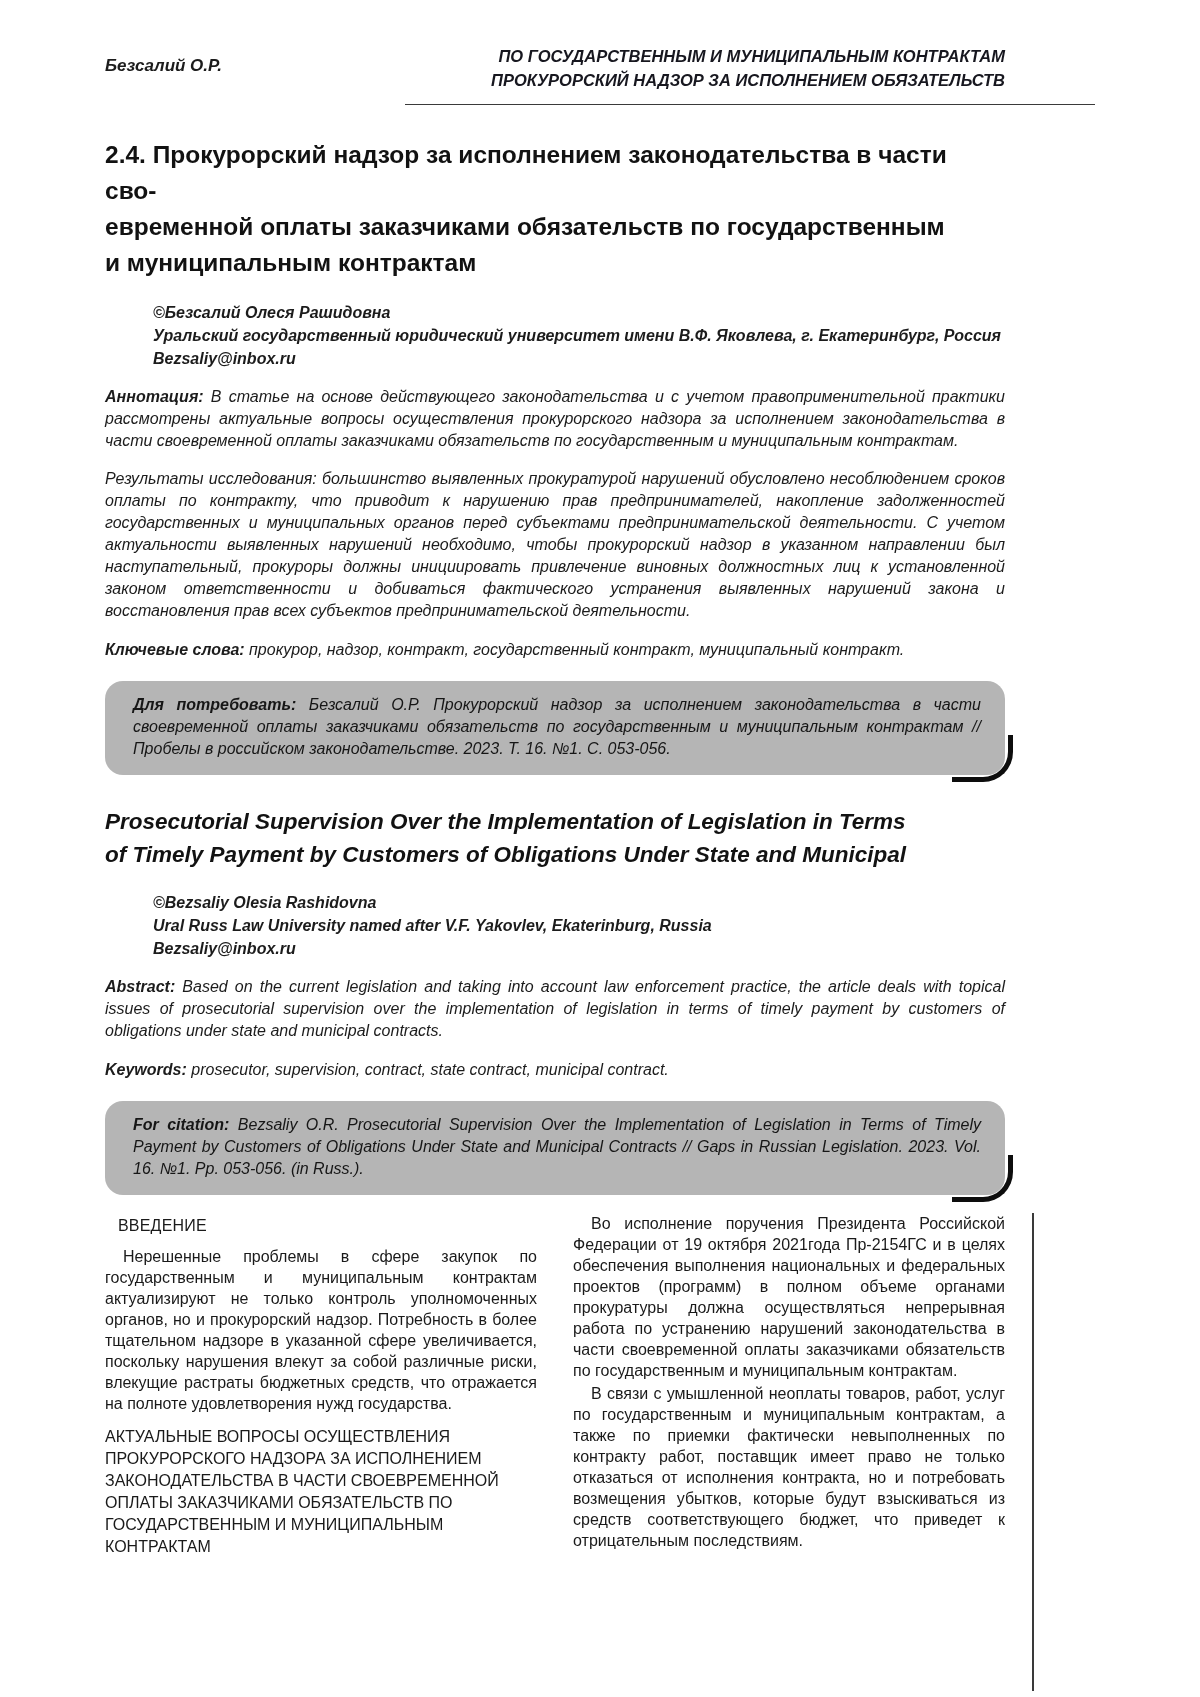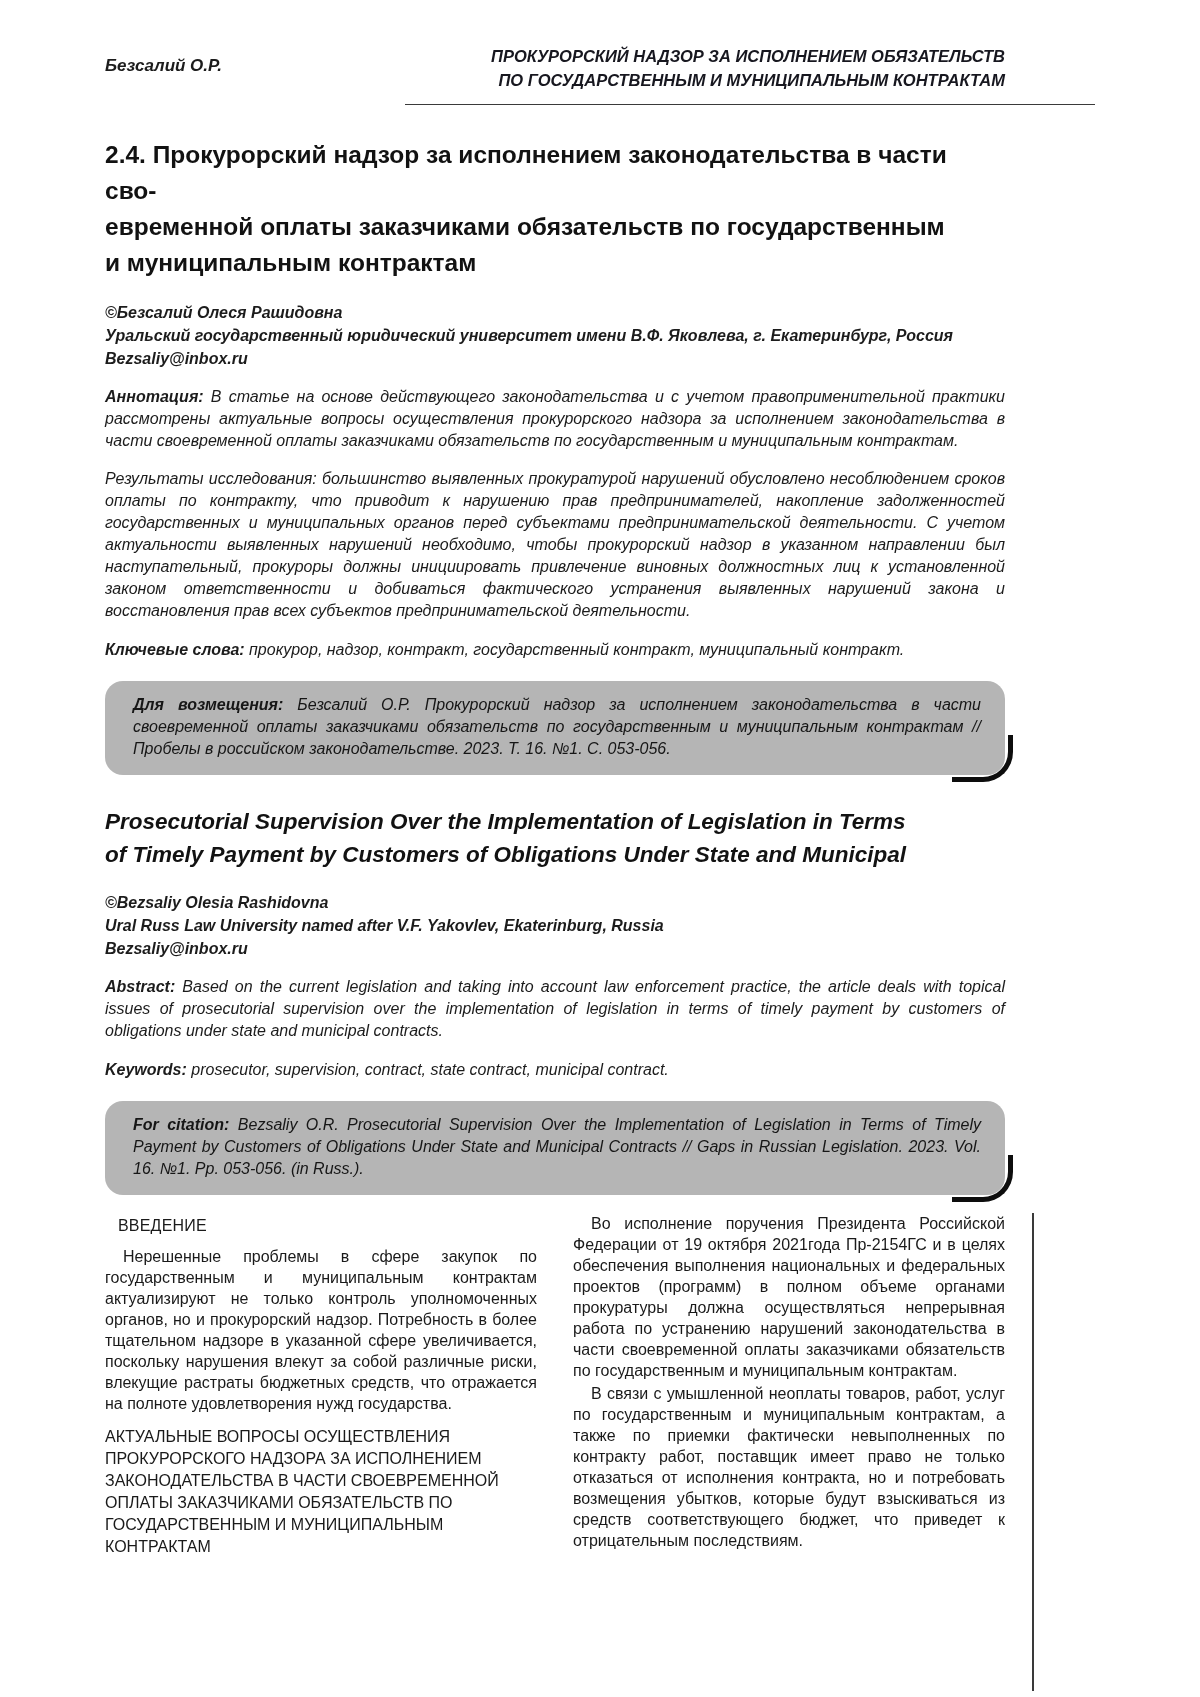--- a/index.html
+++ b/index.html
@@ -16,21 +16,21 @@
 
   
   .header { display: flex; justify-content: space-between; align-items: flex-start; }
   .header-author { font-weight: bold; font-style: italic; font-size: 17px; padding-top: 12px; }
   .header-title { text-align: right; font-weight: bold; font-style: italic; font-size: 16.5px; line-height: 24px; color: #17171f; }
   .header-rule { width: 690px; margin-left: 300px; border-top: 1.6px solid #3a3a3a; margin-top: 12px; }
 
   
   .ru-title { margin: 32px 0 0 0; font-size: 24.5px; line-height: 36px; font-weight: bold; color: #121212; }
   .ru-title span { display: block; }
-  .author-block { margin-top: 20px; font-weight: bold; font-style: italic; font-size: 16px; line-height: 23px; }
+  .author-block { margin-top: 20px; font-weight: bold; font-style: italic; font-size: 16px; line-height: 23px; margin-left: 48px; }
   .abstract { margin: 16px 0 0 0; font-style: italic; font-size: 16px; line-height: 22px; text-align: justify; }
   .lbl { font-weight: bold; }
   .keywords { margin: 17px 0 0 0; font-style: italic; font-size: 16px; line-height: 22px; }
 
   
   .cite-box {
     position: relative;
     background: #b5b5b5;
     border-radius: 18px;
     padding: 13px 24px 15px 28px;
@@ -64,22 +64,22 @@
 </style>
 </head>
 <body>
 
 <div class="page">
   <div class="content">
 
     <div class="header">
       <div class="header-author">Безсалий О.Р.</div>
       <div class="header-title">
+        <div>ПО ГОСУДАРСТВЕННЫМ И МУНИЦИПАЛЬНЫМ КОНТРАКТАМ</div>
         <div>ПРОКУРОРСКИЙ НАДЗОР ЗА ИСПОЛНЕНИЕМ ОБЯЗАТЕЛЬСТВ</div>
-        <div>ПО ГОСУДАРСТВЕННЫМ И МУНИЦИПАЛЬНЫМ КОНТРАКТАМ</div>
       </div>
     </div>
     <div class="header-rule"></div>
 
     <h1 class="ru-title">
       <span>2.4. Прокурорский надзор за исполнением законодательства в части сво-</span>
       <span>евременной оплаты заказчиками обязательств по государственным</span>
       <span>и муниципальным контрактам</span>
     </h1>
 
@@ -89,21 +89,21 @@
       <div>Bezsaliy@inbox.ru</div>
     </div>
 
     <p class="abstract"><span class="lbl">Аннотация:</span> <span>В статье на основе действующего законодательства и с учетом правоприменительной практики рассмотрены актуальные вопросы осуществления прокурорского надзора за исполнением законодательства в части своевременной оплаты заказчиками обязательств по государственным и муниципальным контрактам.</span></p>
 
     <p class="abstract">Результаты исследования: большинство выявленных прокуратурой нарушений обусловлено несоблюдением сроков оплаты по контракту, что приводит к нарушению прав предпринимателей, накопление задолженностей государственных и муниципальных органов перед субъектами предпринимательской деятельности. С учетом актуальности выявленных нарушений  необходимо, чтобы прокурорский надзор в указанном направлении был наступательный, прокуроры должны инициировать привлечение виновных должностных лиц к установленной законом ответственности и добиваться фактического устранения выявленных нарушений закона и восстановления прав всех субъектов предпринимательской деятельности.</p>
 
     <p class="keywords"><span class="lbl">Ключевые слова:</span> <span>прокурор, надзор, контракт, государственный контракт, муниципальный контракт.</span></p>
 
     <div class="cite-box">
-      <p><span class="lbl">Для возмещения:</span> <span>Безсалий О.Р. Прокурорский надзор за исполнением законодательства в части своевременной оплаты заказчиками обязательств по государственным и муниципальным контрактам // Пробелы в российском законодательстве. 2023. Т. 16. №1. С. 053-056.</span></p>
+      <p><span class="lbl">Для потребовать:</span> <span>Безсалий О.Р. Прокурорский надзор за исполнением законодательства в части своевременной оплаты заказчиками обязательств по государственным и муниципальным контрактам // Пробелы в российском законодательстве. 2023. Т. 16. №1. С. 053-056.</span></p>
     </div>
 
     <h2 class="en-title">
       <span>Prosecutorial Supervision Over the Implementation of Legislation in Terms</span>
       <span>of Timely Payment by Customers of Obligations Under State and Municipal</span>
     </h2>
 
     <div class="author-block">
       <div>©Bezsaliy Olesia Rashidovna</div>
       <div>Ural Russ Law University named after V.F. Yakovlev, Ekaterinburg, Russia</div>

